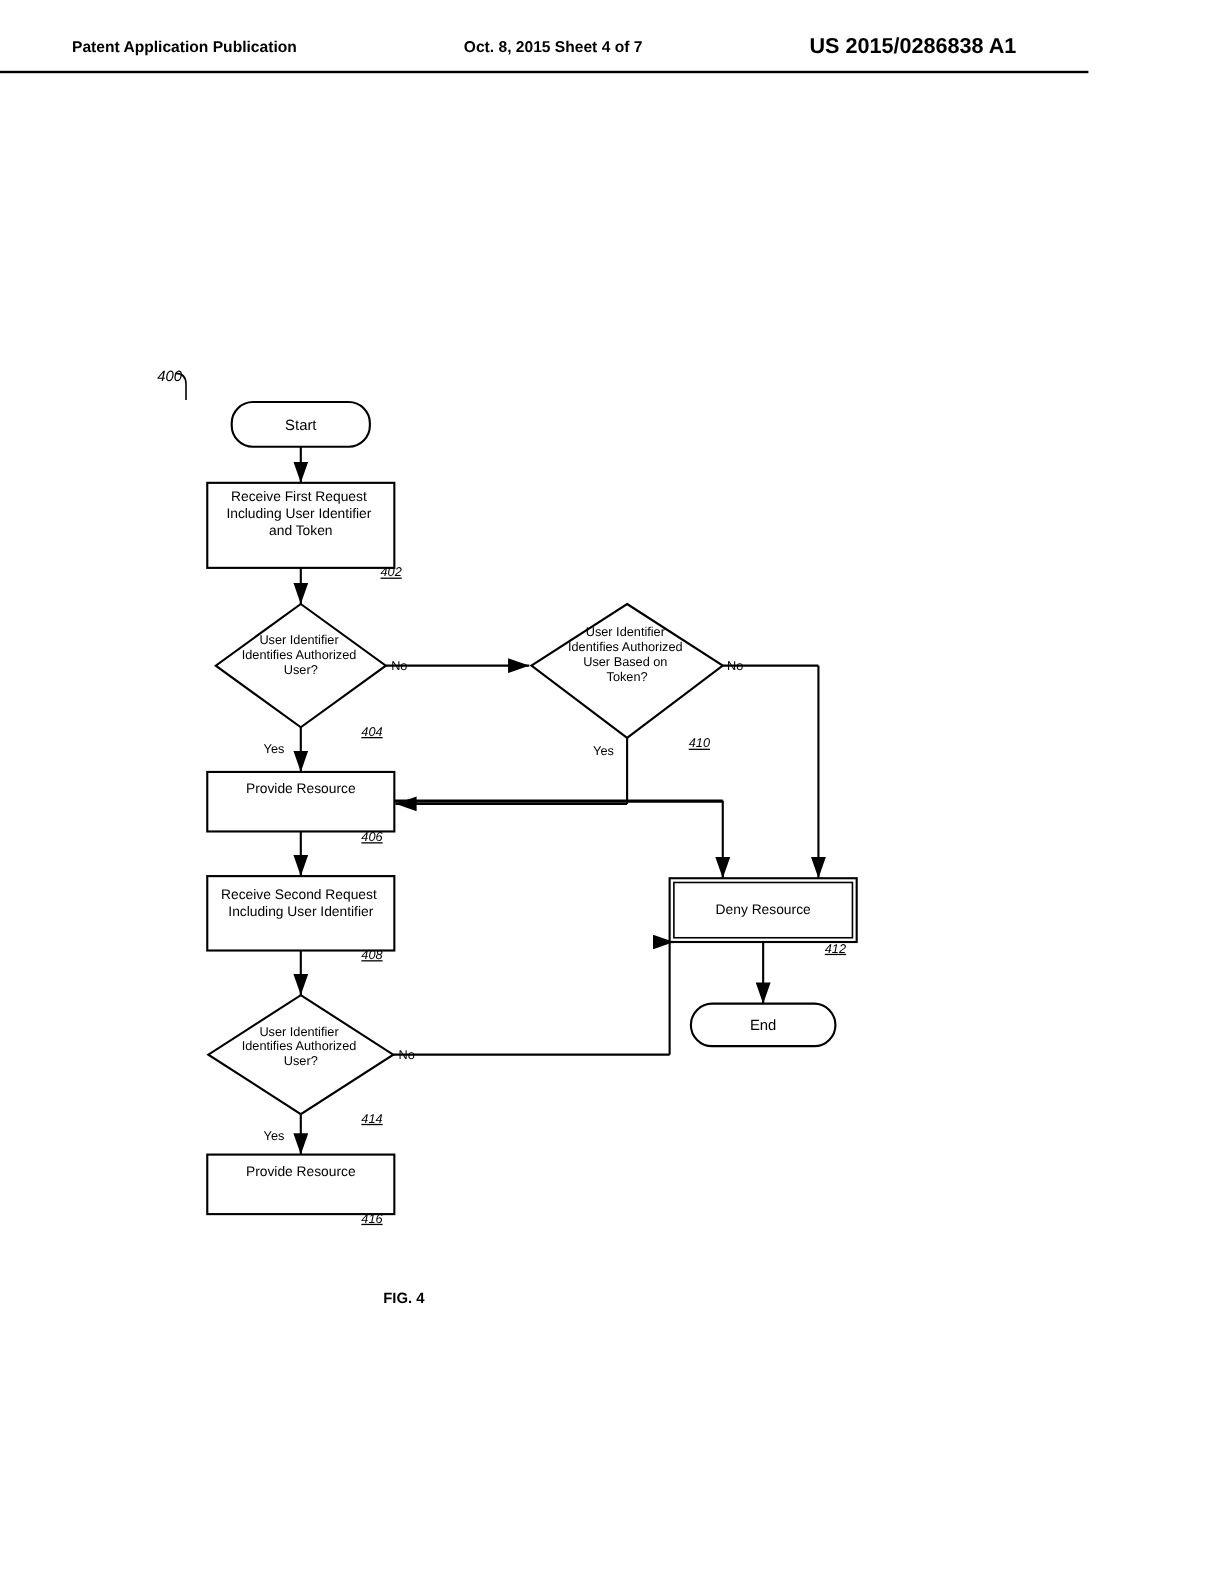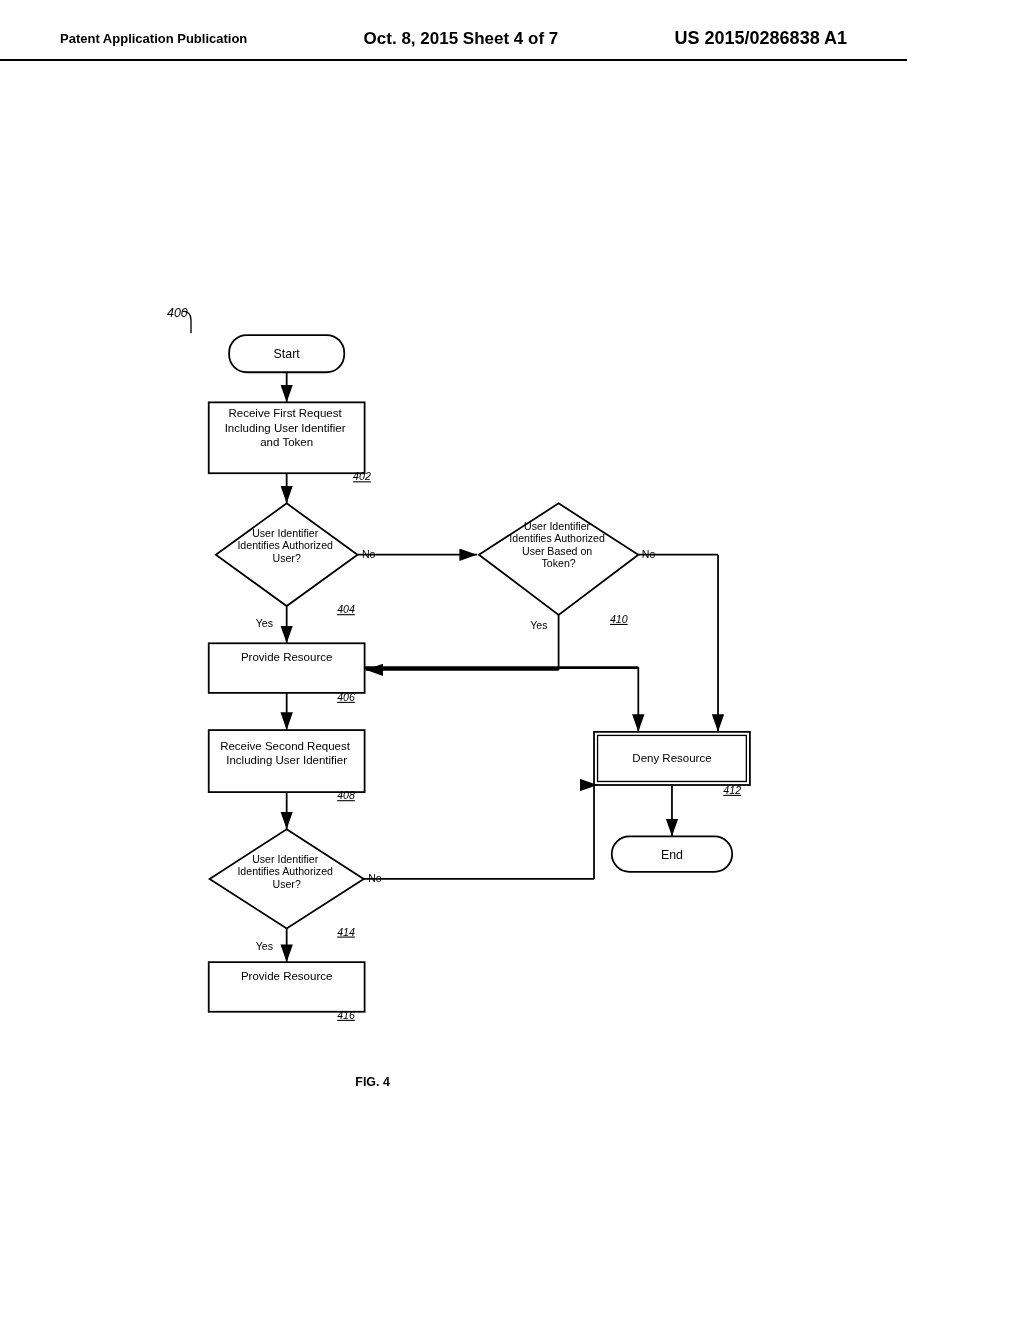--- a/index.html
+++ b/index.html
@@ -24,29 +24,28 @@
       display: flex;
       justify-content: space-between;
       align-items: center;
       padding: 28px 60px 10px 60px;
       border-bottom: 2px solid #000;
       font-size: 13px;
       font-weight: bold;
     }
 
     .header-left { font-weight: bold; font-size: 13px; }
-    .header-center { font-size: 17px; font-weight: bold; }
+    .header-center { font-size: 13px; font-weight: bold; }
     .header-right { font-size: 18px; font-weight: bold; }
 
     
     .diagram-area {
       position: relative;
       width: 100%;
       height: 1200px;
-      margin-left: 36px;
     }
 
     svg.flowchart {
       position: absolute;
       top: 0;
       left: 0;
       width: 100%;
       height: 100%;
     }
   </style>

